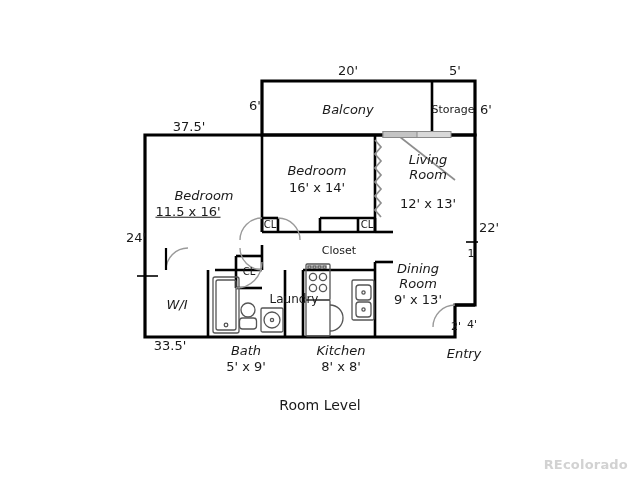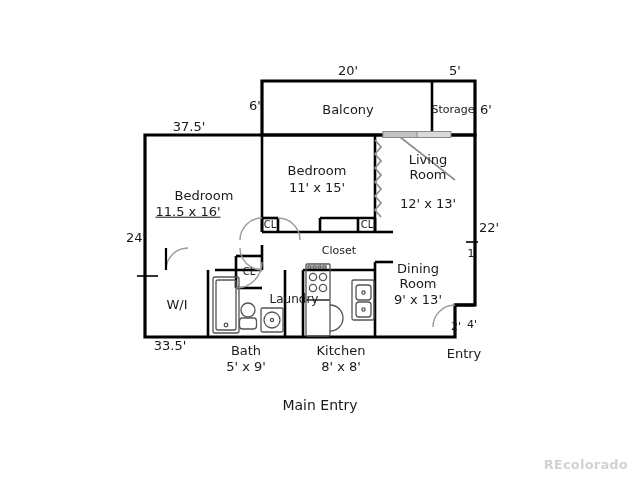--- a/index.html
+++ b/index.html
@@ -30,21 +30,21 @@
     display: block;
   }
   .lbl {
     position: absolute;
     white-space: pre;
     line-height: 1.12;
     text-align: center;
     color: #1a1a1a;
     font-family: "DejaVu Sans", "Liberation Sans", sans-serif;
   }
-  .room-name { font-size: 13px; }
+  .room-name { font-size: 13px; font-style: italic; }
   .room-dim  { font-size: 13px; }
   .dim-label { font-size: 13px; }
   .small-cl  { font-size: 10px; }
   .tiny-num  { font-size: 11px; }
   .level-label { font-size: 14px; }
   .rot90   { transform: rotate(-90deg); transform-origin: 50% 50%; }
   .rot90cw { transform: rotate(90deg);  transform-origin: 50% 50%; }
   .rot180  { transform: rotate(180deg); transform-origin: 50% 50%; margin-top: 26px; }
   .watermark {
     position: absolute;
@@ -191,21 +191,21 @@
   <div class="lbl tiny-num ctr rot90cw" style="left:456px; top:327px;">2'</div>
   <div class="lbl dim-label ctr" style="left:170px; top:346px;">33.5'</div>
 
   <div class="lbl room-name ctr" style="left:348px; top:110px;">Balcony</div>
   <div class="lbl small-cl ctr rot90cw" style="left:453px; top:110px; font-size:11px;">Storage</div>
 
   <div class="lbl room-name ctr" style="left:204px; top:196px;">Bedroom</div>
   <div class="lbl room-dim ctr" style="left:188px; top:212px;text-decoration:underline;">11.5 x 16'</div>
 
   <div class="lbl room-name ctr" style="left:317px; top:171px;">Bedroom</div>
-  <div class="lbl room-dim ctr" style="left:317px; top:188px;">11' x 15'</div>
+  <div class="lbl room-dim ctr" style="left:317px; top:188px;">16' x 14'</div>
 
   <div class="lbl room-name ctr" style="left:428px; top:168px;">Living
 Room</div>
   <div class="lbl room-dim ctr" style="left:428px; top:204px;">12' x 13'</div>
 
   <div class="lbl room-name ctr" style="left:418px; top:277px;">Dining
 Room</div>
   <div class="lbl room-dim ctr" style="left:418px; top:300px;">9' x 13'</div>
 
   <div class="lbl room-name ctr" style="left:341px; top:351px;">Kitchen</div>
@@ -219,17 +219,17 @@
   <div class="lbl small-cl ctr rot180" style="left:339px; top:225px; font-size:11px;">Closet</div>
 
   <div class="lbl room-name ctr" style="left:177px; top:305px;">W/I</div>
 
   <div class="lbl room-name ctr" style="left:464px; top:354px;">Entry</div>
 
   <div class="lbl small-cl ctr" style="left:270px; top:225px;">CL</div>
   <div class="lbl small-cl ctr" style="left:367px; top:225px;">CL</div>
   <div class="lbl small-cl ctr rot90" style="left:249px; top:272px;">CL</div>
 
-  <div class="lbl level-label ctr" style="left:320px; top:406px;">Main Entry</div>
+  <div class="lbl level-label ctr" style="left:320px; top:406px;">Room Level</div>
 
   <div class="watermark">REcolorado</div>
 
 </div>
 
 </body></html>

